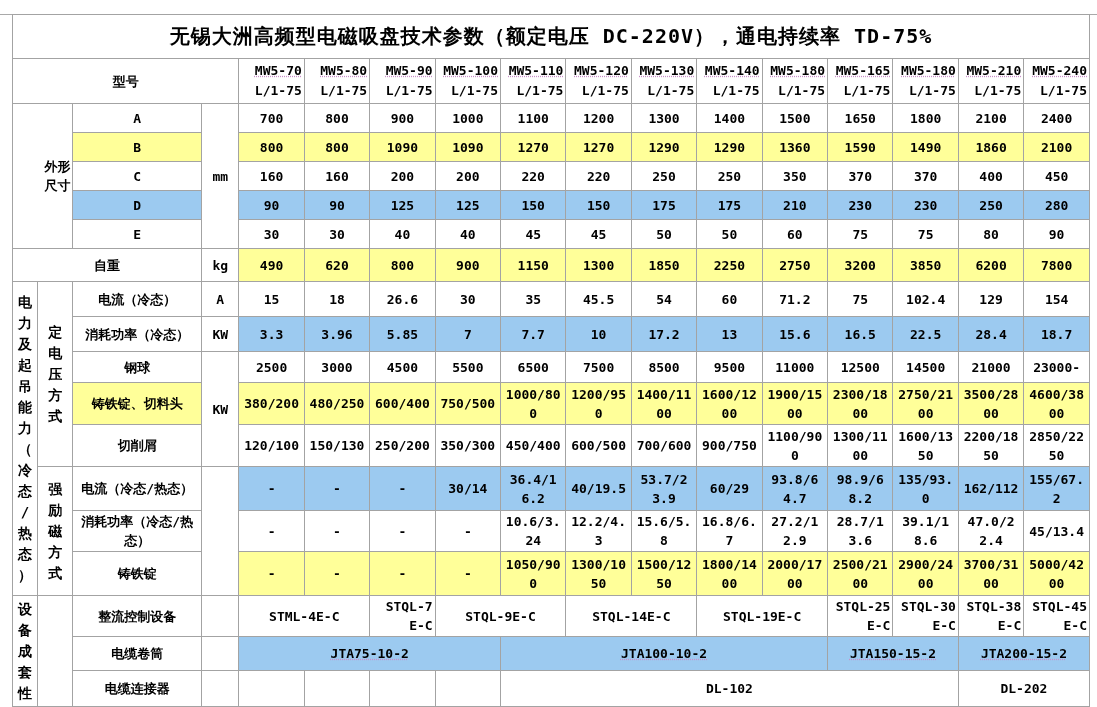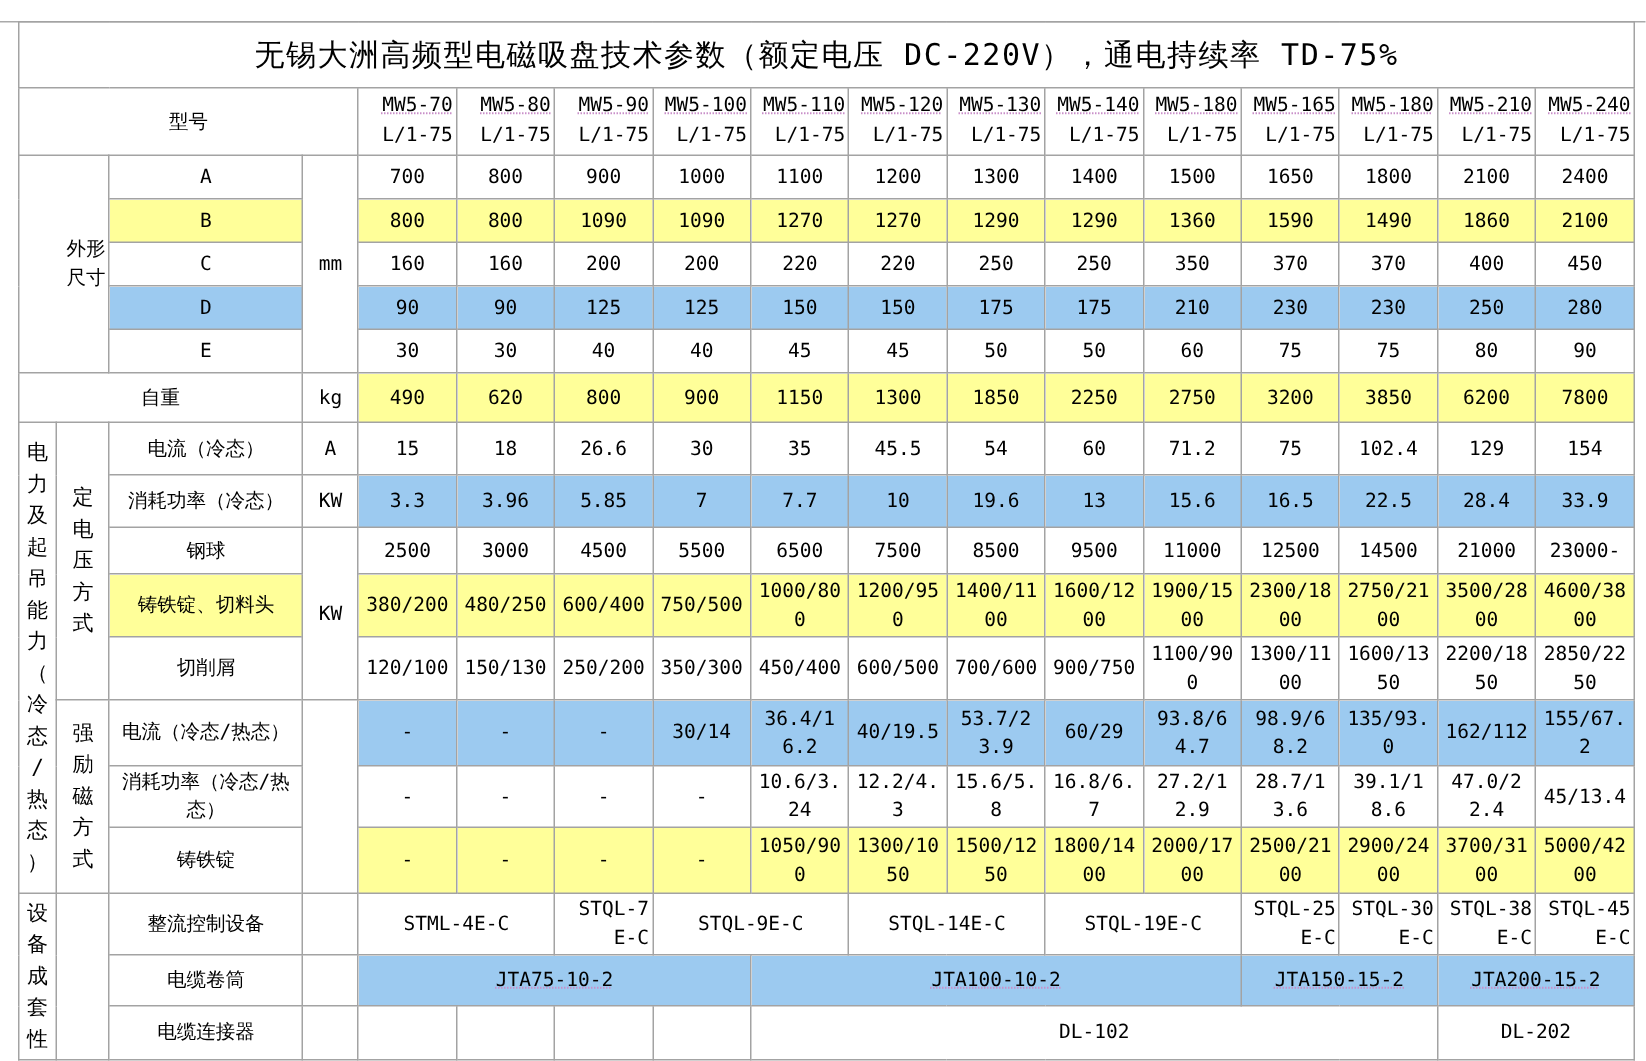--- a/index.html
+++ b/index.html
@@ -1,20 +1,20 @@
 <!DOCTYPE html>
 <html><head>
 <meta charset="utf-8">
 <style>
   html,body{margin:0;padding:0;background:#ffffff;}
   body{width:1097px;height:707px;position:relative;overflow:hidden;
        font-family:"DejaVu Sans Mono","DejaVu Sans","Liberation Sans",sans-serif;color:#000;}
   .topline{position:absolute;left:0;top:14px;width:1097px;height:1px;background:#a9a9a9;}
   table.spec{position:absolute;left:12px;top:14px;width:1078px;
-             border-collapse:collapse;table-layout:fixed;}
+             border-collapse:collapse;table-layout:fixed;font-weight:bold;}
   td{border:1px solid #a3a3a3;text-align:center;vertical-align:middle;
      padding:1px 2px;font-size:13px;line-height:19px;word-break:break-all;overflow:hidden;}
   td.y{background:#FFFF99;}
   td.b{background:#9CCAF0;}
   td.title{font-size:20px;letter-spacing:1px;background:#ffffff;}
   td.vert{white-space:pre-line;font-size:14px;line-height:21px;padding:2px 0;}
   .dotu{text-decoration:underline;text-decoration-style:dotted;text-decoration-color:#c98fc9;}
   td div{line-height:19px;text-align:right;}
   tr.model-row td div{line-height:20px;}
 </style>
@@ -242,27 +242,27 @@
       </tr>
       <tr style="height: 35px;">
         <td>消耗功率（冷态）</td>
         <td>KW</td>
         <td class="b">3.3</td>
         <td class="b">3.96</td>
         <td class="b">5.85</td>
         <td class="b">7</td>
         <td class="b">7.7</td>
         <td class="b">10</td>
-        <td class="b">19.6</td>
+        <td class="b">17.2</td>
         <td class="b">13</td>
         <td class="b">15.6</td>
         <td class="b">16.5</td>
         <td class="b">22.5</td>
         <td class="b">28.4</td>
-        <td class="b">33.9</td>
+        <td class="b">18.7</td>
       </tr>
       <tr style="height: 31px;">
         <td>钢球</td>
         <td rowspan="3">KW</td>
         <td>2500</td>
         <td>3000</td>
         <td>4500</td>
         <td>5500</td>
         <td>6500</td>
         <td>7500</td>

